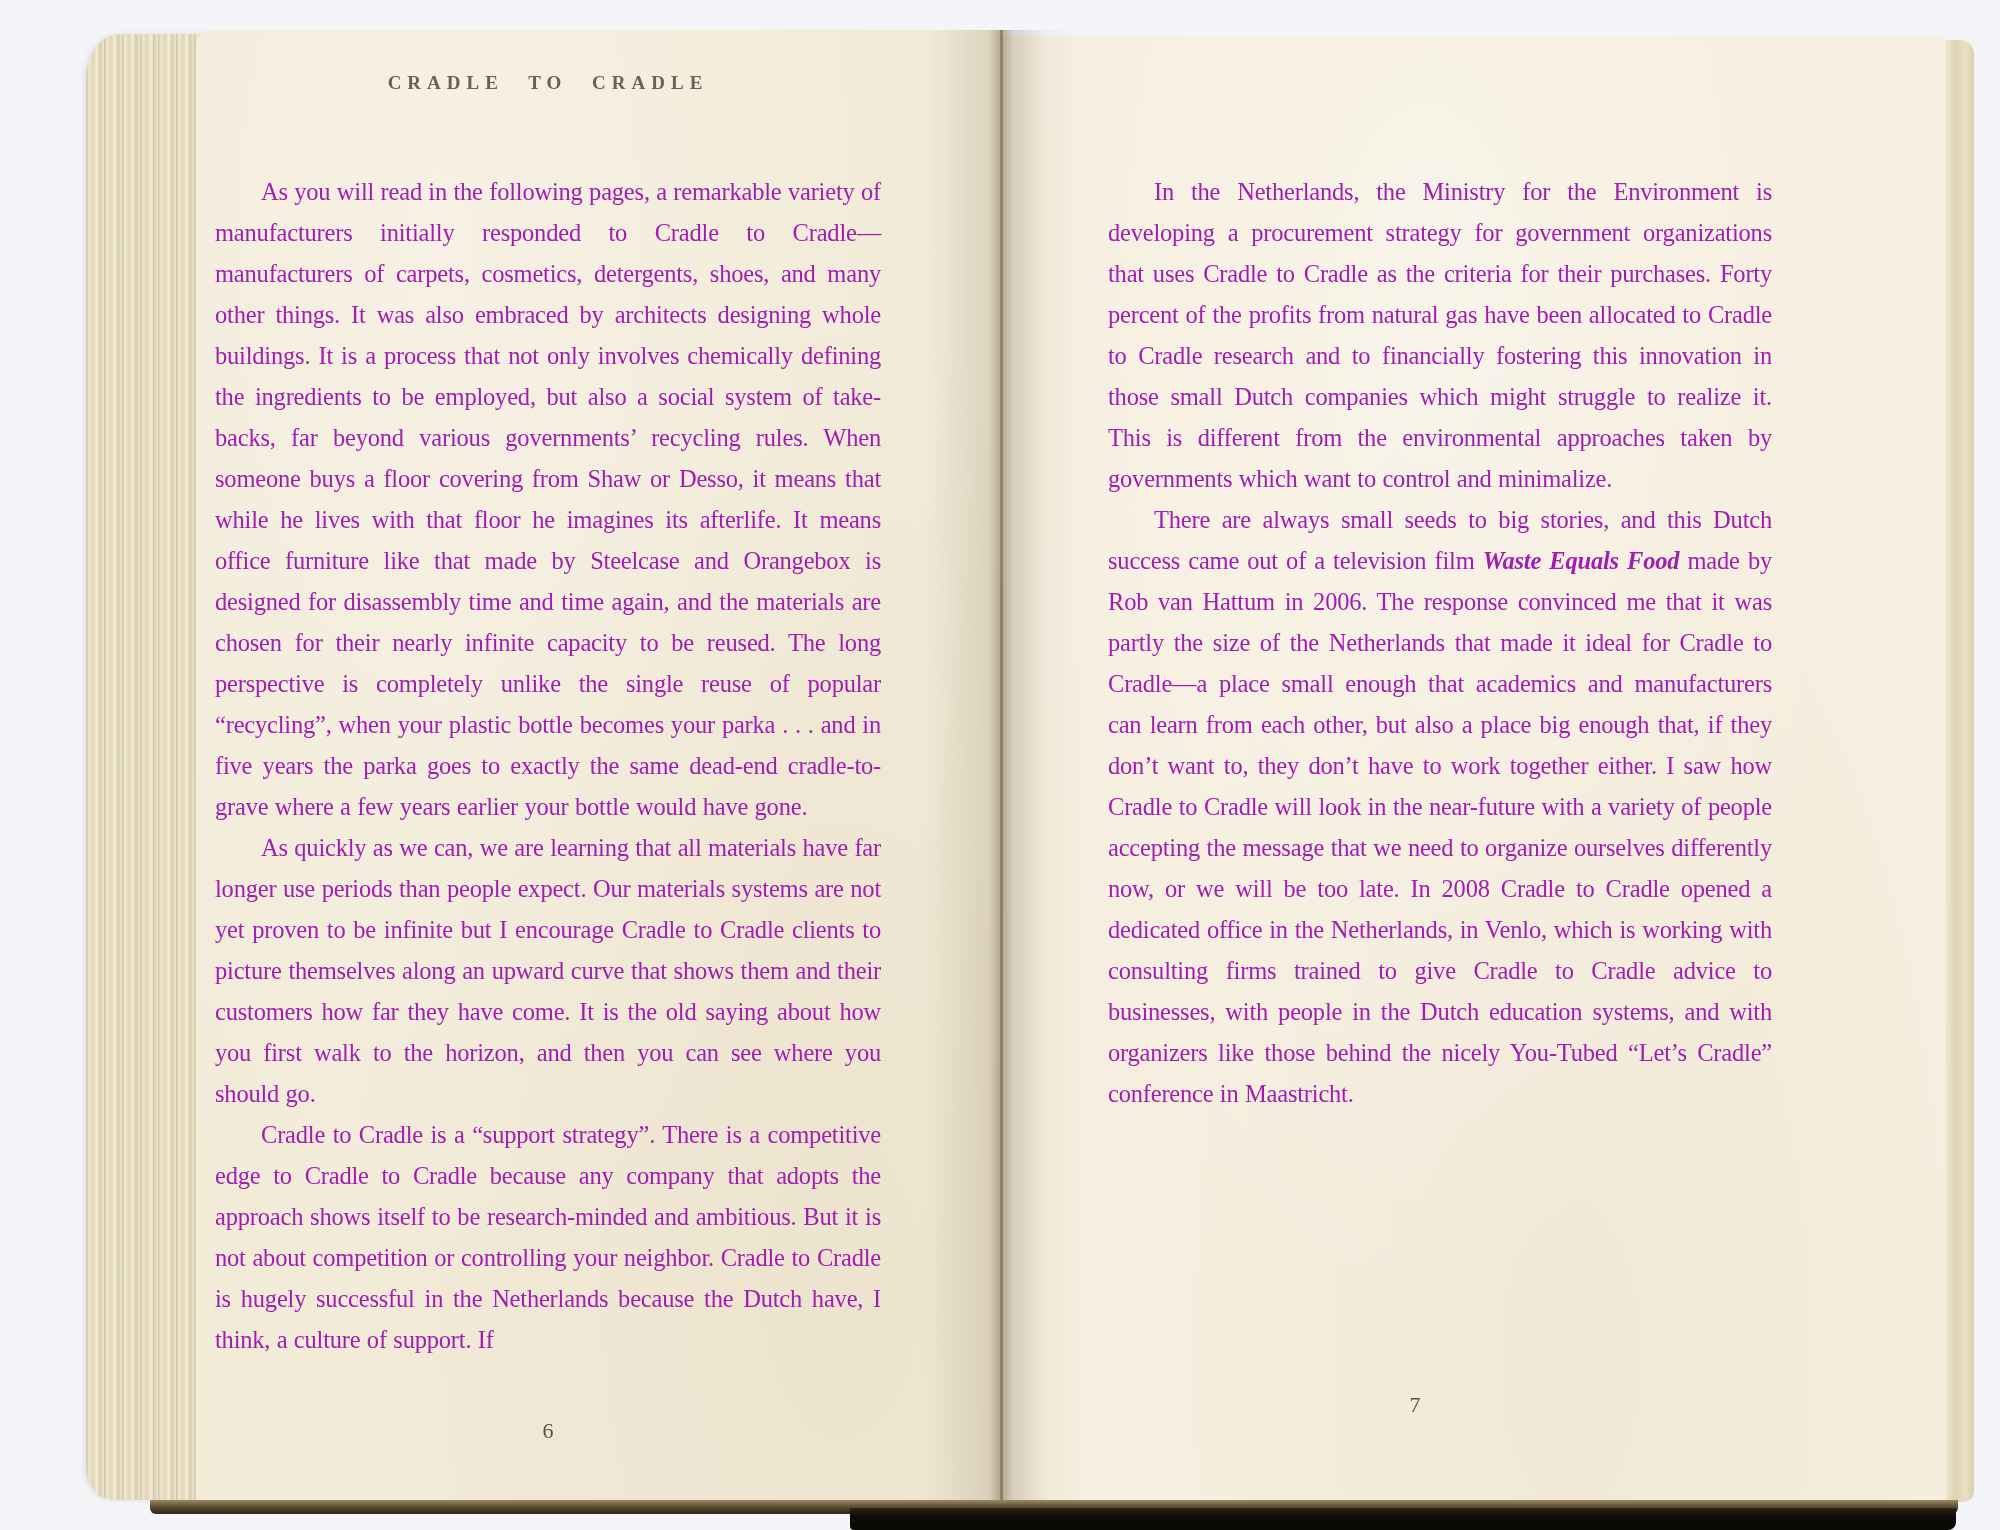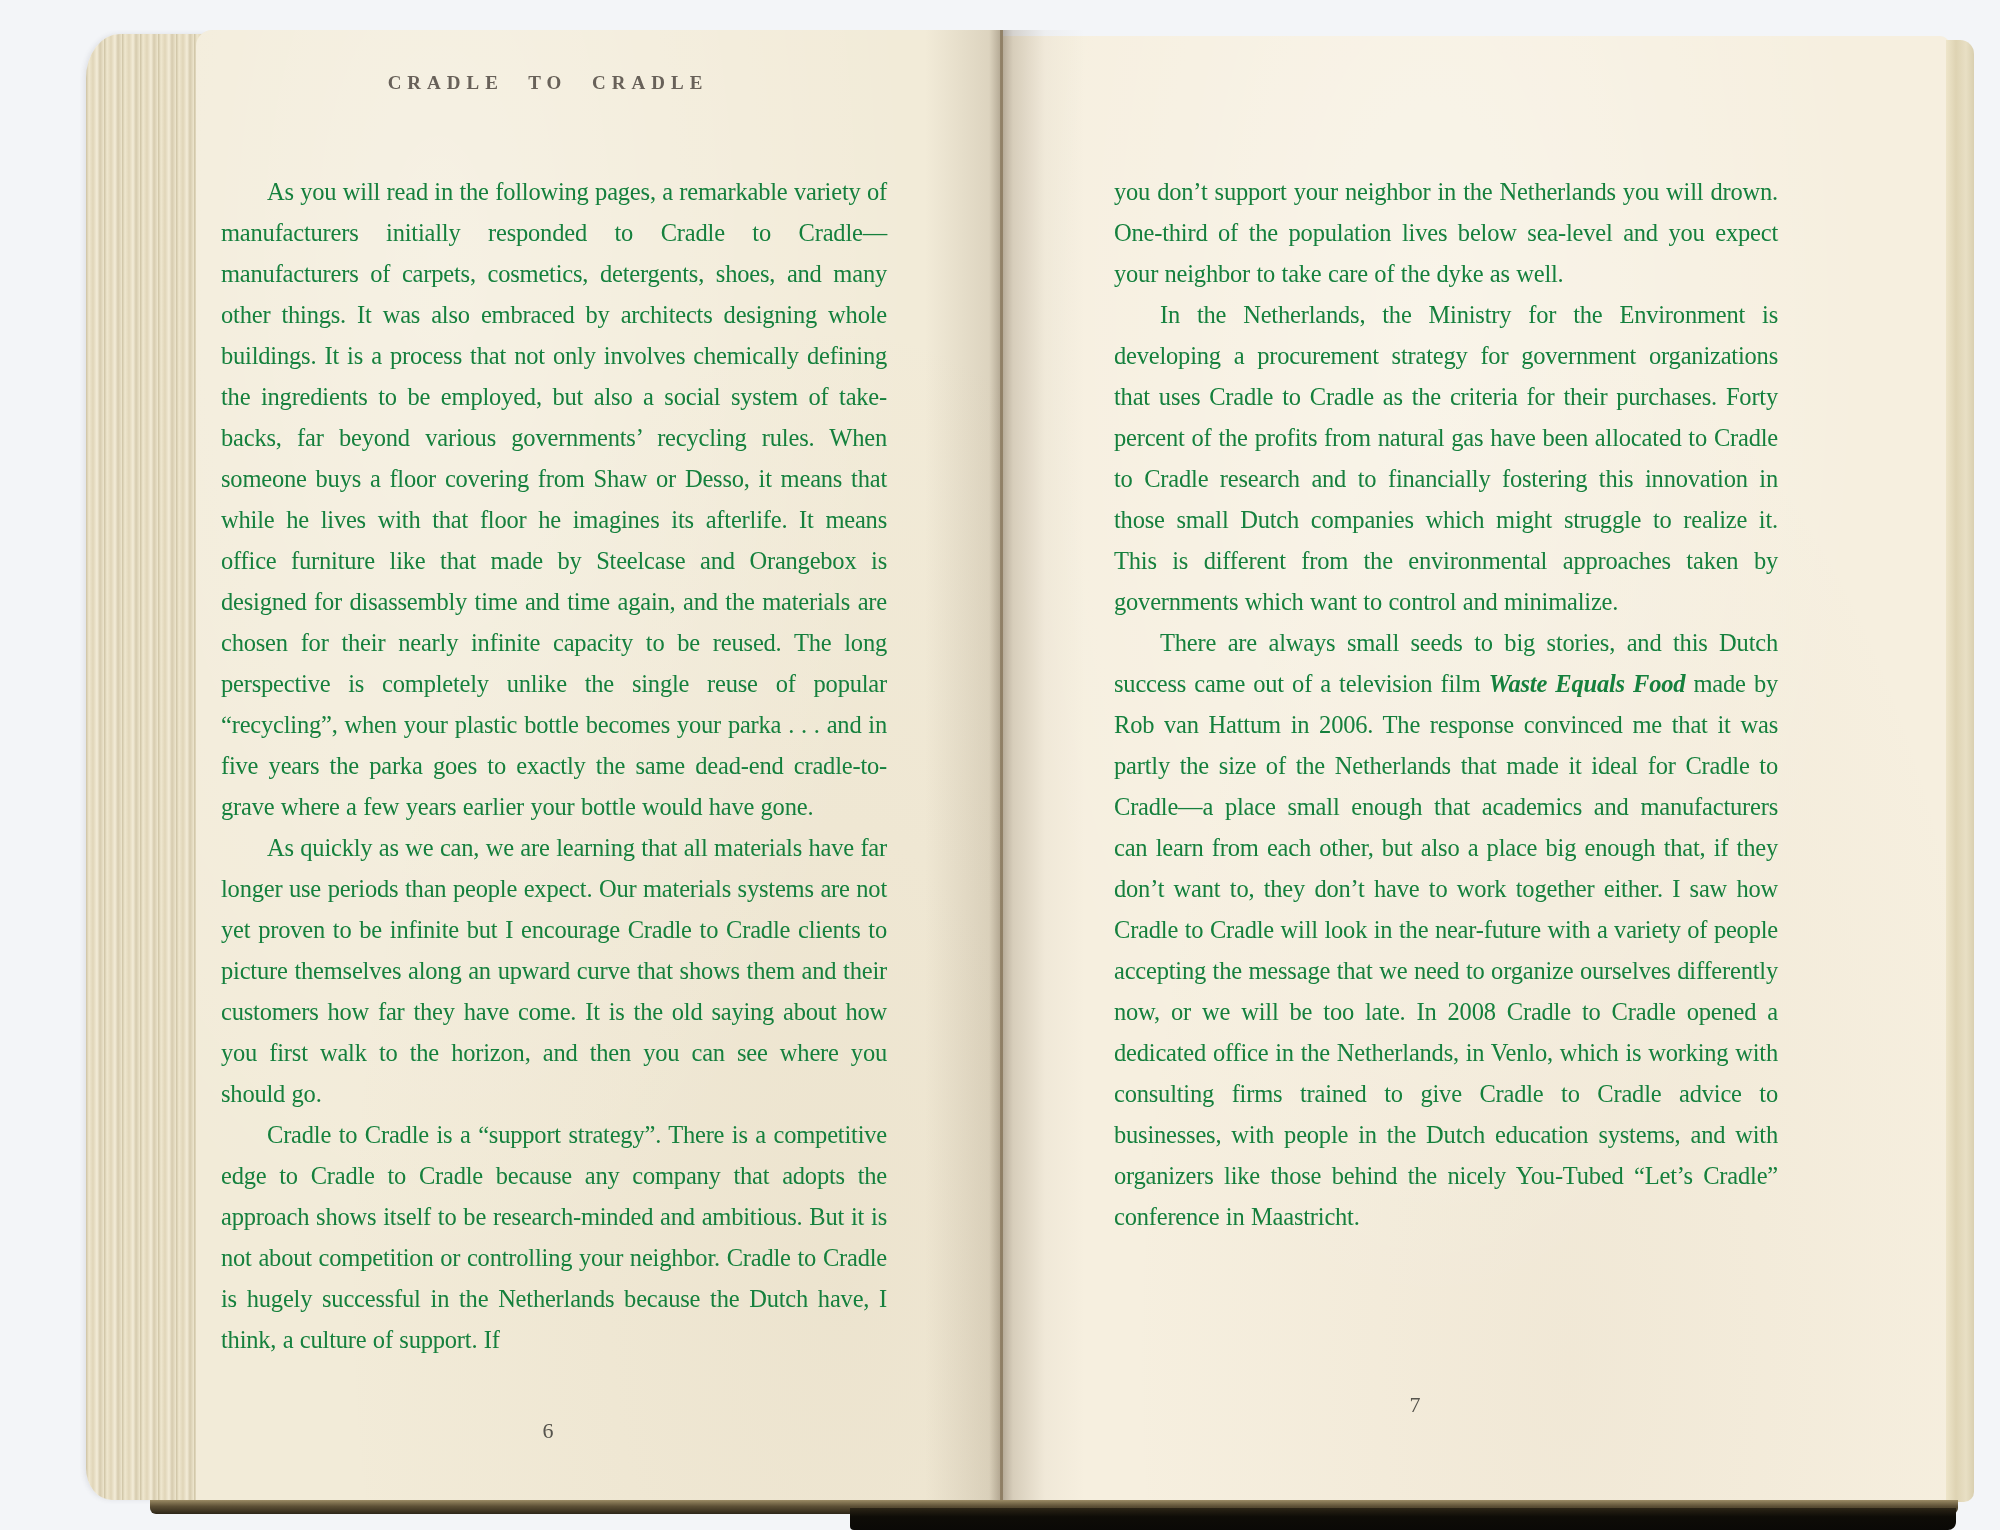--- a/index.html
+++ b/index.html
@@ -87,22 +87,21 @@
     word-spacing: 14px;
     color: #686159;
   }
   .running-head.left  { left: 215px; width: 666px; font-weight: bold; }
   .running-head.right { left: 1082px; width: 666px; }
 
   
   .text-col {
     position: absolute; top: 171px;
     text-align: justify;
-    color: #15803d;
-    margin-left: 6px;
+    color: #a21caf;
   }
   .text-col.left  { left: 215px;  width: 666px; }
   .text-col.right { left: 1108px; width: 664px; }
 
   .body-para {
     margin: 0;
     font-size: 24.5px;
     line-height: 41px;
     letter-spacing: -0.2px;
     word-spacing: 0.5px;
@@ -135,21 +134,20 @@
   <div class="running-head left">CRADLE TO CRADLE</div>
 
 
   <div class="text-col left">
       <p class="body-para indent"><span>As you will read in the following pages, a remarkable variety of manufacturers initially responded to Cradle to Cradle— manufacturers of carpets, cosmetics, detergents, shoes, and many other things. It was also embraced by architects designing whole buildings. It is a process that not only involves chemically defining the ingredients to be employed, but also a social system of take-backs, far beyond various governments’ recycling rules. When someone buys a floor covering from Shaw or Desso, it means that while he lives with that floor he imagines its afterlife. It means office furniture like that made by Steelcase and Orangebox is designed for disassembly time and time again, and the materials are chosen for their nearly infinite capacity to be reused. The long perspective is completely unlike the single reuse of popular “recycling”, when your plastic bottle becomes your parka . . . and in five years the parka goes to exactly the same dead-end cradle-to-grave where a few years earlier your bottle would have gone.</span></p>
       <p class="body-para indent"><span>As quickly as we can, we are learning that all materials have far longer use periods than people expect. Our materials systems are not yet proven to be infinite but I encourage Cradle to Cradle clients to picture themselves along an upward curve that shows them and their customers how far they have come. It is the old saying about how you first walk to the horizon, and then you can see where you should go.</span></p>
       <p class="body-para indent"><span>Cradle to Cradle is a “support strategy”. There is a competitive edge to Cradle to Cradle because any company that adopts the approach shows itself to be research-minded and ambitious. But it is not about competition or controlling your neighbor. Cradle to Cradle is hugely successful in the Netherlands because the Dutch have, I think, a culture of support. If</span></p>
     </div>
 
   <div class="text-col right">
-      <p class="body-para"><span>you don’t support your neighbor in the Netherlands you will drown. One-third of the population lives below sea-level and you expect your neighbor to take care of the dyke as well.</span></p>
       <p class="body-para indent"><span>In the Netherlands, the Ministry for the Environment is developing a procurement strategy for government organizations that uses Cradle to Cradle as the criteria for their purchases. Forty percent of the profits from natural gas have been allocated to Cradle to Cradle research and to financially fostering this innovation in those small Dutch companies which might struggle to realize it. This is different from the environmental approaches taken by governments which want to control and minimalize.</span></p>
       <p class="body-para indent"><span>There are always small seeds to big stories, and this Dutch success came out of a television film </span><span class="italic">Waste Equals Food</span><span> made by Rob van Hattum in 2006. The response convinced me that it was partly the size of the Netherlands that made it ideal for Cradle to Cradle—a place small enough that academics and manufacturers can learn from each other, but also a place big enough that, if they don’t want to, they don’t have to work together either. I saw how Cradle to Cradle will look in the near-future with a variety of people accepting the message that we need to organize ourselves differently now, or we will be too late. In 2008 Cradle to Cradle opened a dedicated office in the Netherlands, in Venlo, which is working with consulting firms trained to give Cradle to Cradle advice to businesses, with people in the Dutch education systems, and with organizers like those behind the nicely You-Tubed “Let’s Cradle” conference in Maastricht.</span></p>
     </div>
 
   <div class="folio left">6</div>
 
   <div class="folio right">7</div>
 
   <div class="gutter"></div>
   <div class="gutter-line"></div>

